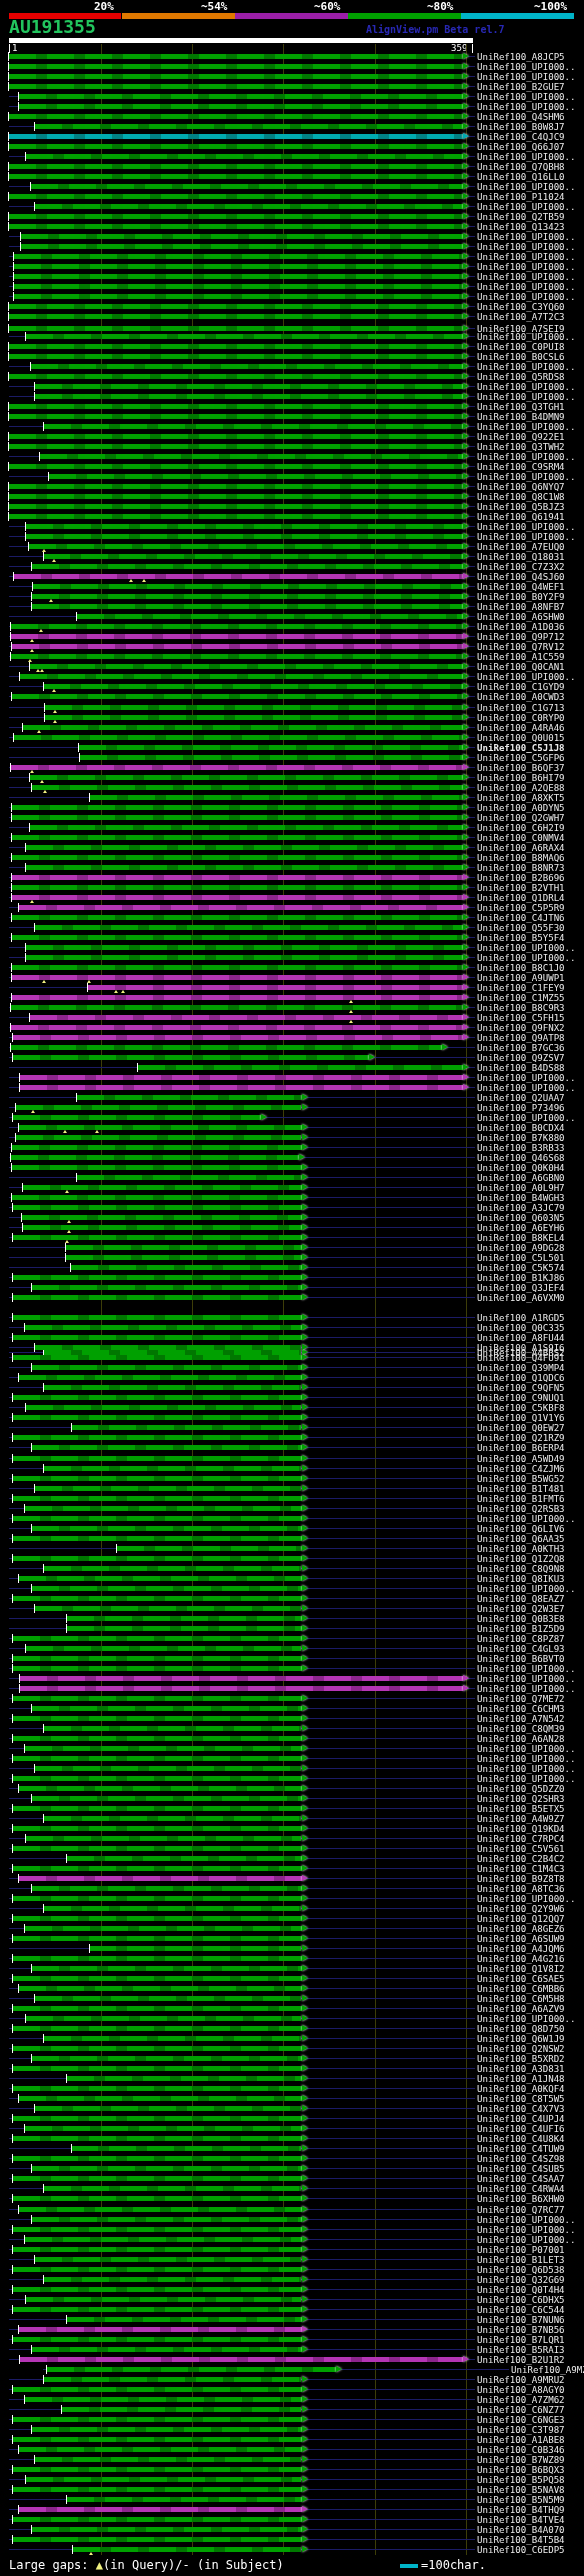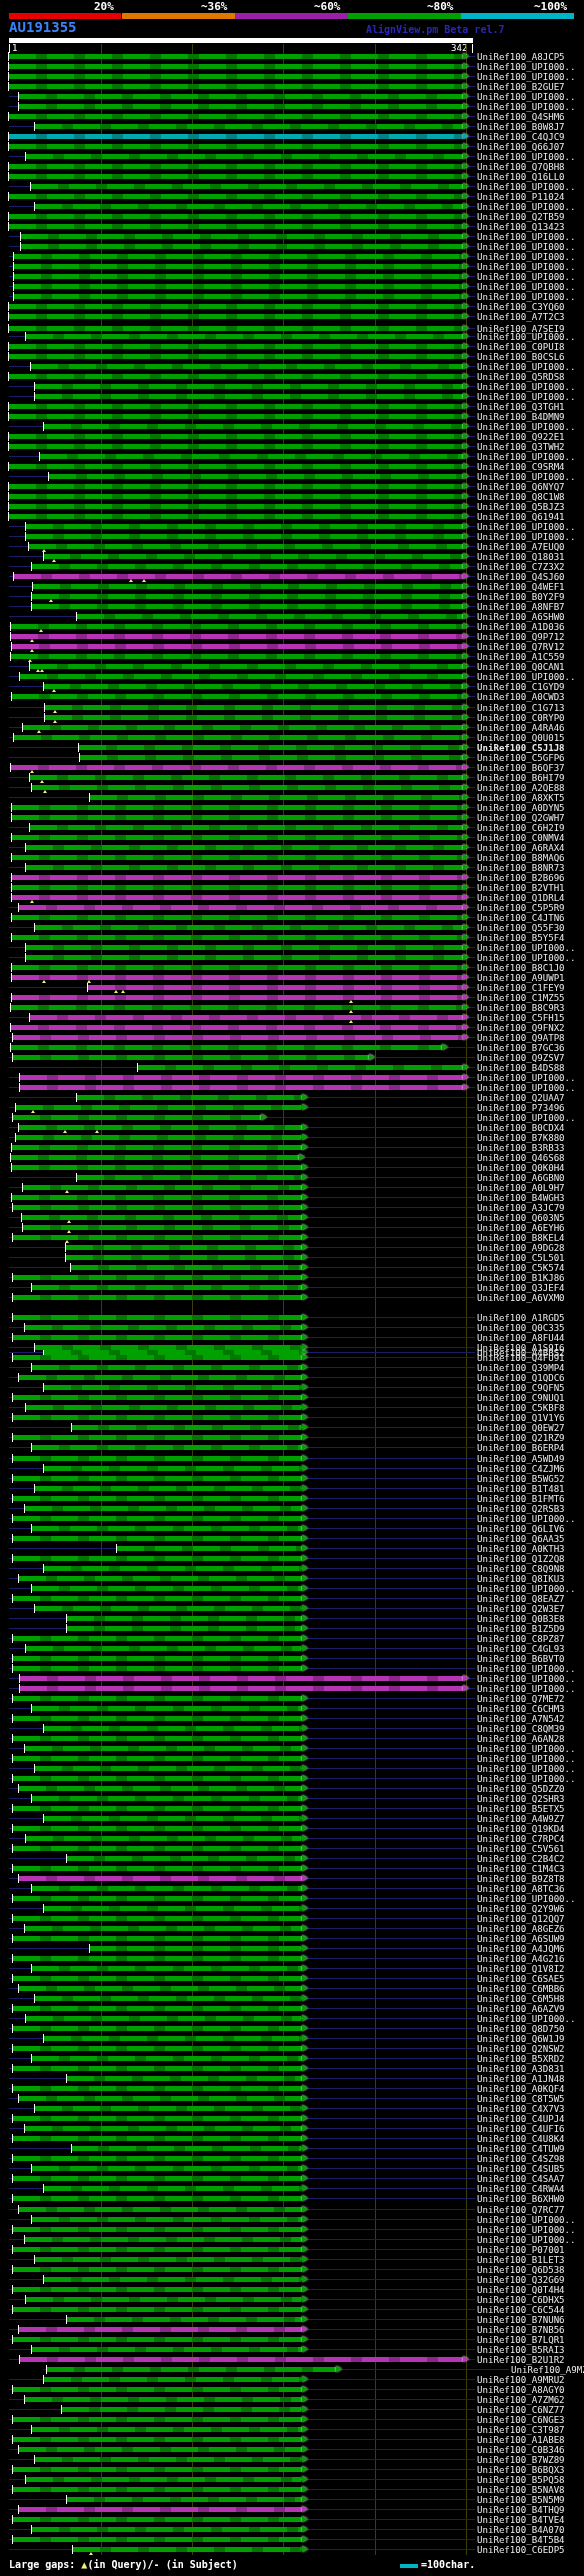--- a/index.html
+++ b/index.html
@@ -1,68 +1,68 @@
 <!DOCTYPE html>
 <html style="font-size:14.6px"><head>
 <meta charset="utf-8">
 <style>
   html,body{margin:0;padding:0;background:#000;}
   #screen{position:relative;width:585px;height:2576px;background:#000;overflow:hidden;
           font-family:"DejaVu Sans Mono","Liberation Mono",monospace;}
   .keylabel{position:absolute;top:0.9px;color:#fff;font-weight:bold;font-size:11px;line-height:11px;}
   .keyseg{position:absolute;top:12.8px;height:6.4px;}
-  #queryname{position:absolute;left:9.1px;top:21px;color:#3b82f6;font-weight:bold;font-size:14px;line-height:12.8px;}
+  #queryname{position:absolute;left:9.1px;top:21px;color:#22c55e;font-weight:bold;font-size:18px;line-height:12.8px;}
   #apptitle{position:absolute;left:366px;top:25px;color:#2828b4;font-weight:bold;font-size:10px;line-height:10px;}
   #rulerbar{position:absolute;left:9.1px;top:38px;width:464px;height:4.6px;background:#fff;}
   .rulertext{position:absolute;top:44px;color:#fff;font-size:9.1px;line-height:9.1px;}
   .rulertick{position:absolute;top:44px;width:0.9px;height:9.1px;background:#fff;}
   .gridline{position:absolute;top:44px;width:0.9px;height:2511px;background:#3d3d08;}
   .row{position:absolute;left:0;width:585px;height:10px;}
   .navyline{position:absolute;top:3.7px;height:1.8px;background:#1b1b66;}
   .bar{position:absolute;top:1.8px;height:5.5px;}
   .bar.g{background:repeating-linear-gradient(90deg,#00a000 0 27.4px,#007800 27.4px 38px);}
   .bar.m{background:repeating-linear-gradient(90deg,#b535b5 0 27.4px,#8d258d 27.4px 38px);}
   .bar.t{background:repeating-linear-gradient(90deg,#00aaae 0 27.4px,#008184 27.4px 38px);}
   .tick{position:absolute;top:0;width:0.9px;height:9.1px;background:#fff;}
   .arrow{position:absolute;top:0.9px;width:0;height:0;border-top:3.7px solid transparent;
          border-bottom:3.7px solid transparent;filter:drop-shadow(0 0 0.9px #fff);}
   .arrow.g{border-left:6.4px solid #00a000;}
   .arrow.m{border-left:6.4px solid #b535b5;}
   .arrow.t{border-left:6.4px solid #00aaae;}
   .gaptri{position:absolute;top:7.3px;width:0;height:0;border-left:2.7px solid transparent;
           border-right:2.7px solid transparent;border-bottom:3.7px solid #f0f080;}
   .hitlabel{position:absolute;left:477px;top:0px;color:#ececec;font-size:9.1px;line-height:10px;white-space:pre;}
-  #legend{position:absolute;left:0;top:2556px;width:579px;height:20px;color:#fff;font-size:10px;line-height:12.8px;font-weight:bold;}
+  #legend{position:absolute;left:0;top:2556px;width:579px;height:20px;color:#fff;font-size:12px;line-height:12.8px;}
   #legend .txt{position:absolute;left:9.1px;top:2.7px;}
   #legend .yellow{color:#f0f080;}
   #scaleswatch{position:absolute;left:400px;top:8.2px;width:18.3px;height:3.7px;background:#00b4c8;}
   #scaletext{position:absolute;left:421px;top:2.7px;}
 </style>
 </head>
 <body>
 
 <div id="screen">
   <div id="key">
       <div class="keyseg" style="left: 9.1px; width: 112px; background: rgb(230, 0, 0);"></div>
       <div class="keylabel" style="left: 94px;">20%</div>
       <div class="keyseg" style="left: 122px; width: 113px; background: rgb(224, 120, 0);"></div>
-      <div class="keylabel" style="left: 201px;">~36%</div>
+      <div class="keylabel" style="left: 201px;">~54%</div>
       <div class="keyseg" style="left: 235px; width: 113px; background: rgb(155, 31, 168);"></div>
       <div class="keylabel" style="left: 314px;">~60%</div>
       <div class="keyseg" style="left: 348px; width: 113px; background: rgb(0, 160, 0);"></div>
       <div class="keylabel" style="left: 427px;">~80%</div>
       <div class="keyseg" style="left: 461px; width: 113px; background: rgb(0, 180, 200);"></div>
       <div class="keylabel" style="left: 534px;">~100%</div>
     </div>
   <div id="queryname">AU191355</div>
   <div id="apptitle">AlignView.pm Beta rel.7</div>
   <div id="rulerbar"></div>
   <div class="rulertick" style="left:9.1px;"></div>
   <div class="rulertext" style="left:12px;">1</div>
-  <div class="rulertext" style="left:451px;">342</div>
+  <div class="rulertext" style="left:451px;">359</div>
   <div class="rulertick" style="left:472px;"></div>
   <div id="grid">
       <div class="gridline" style="left: 101px;"></div>
       <div class="gridline" style="left: 192px;"></div>
       <div class="gridline" style="left: 283px;"></div>
       <div class="gridline" style="left: 375px;"></div>
       <div class="gridline" style="left: 466px;"></div>
     </div>
   <div id="plot">
       <div class="row" style="top: 52px;">

